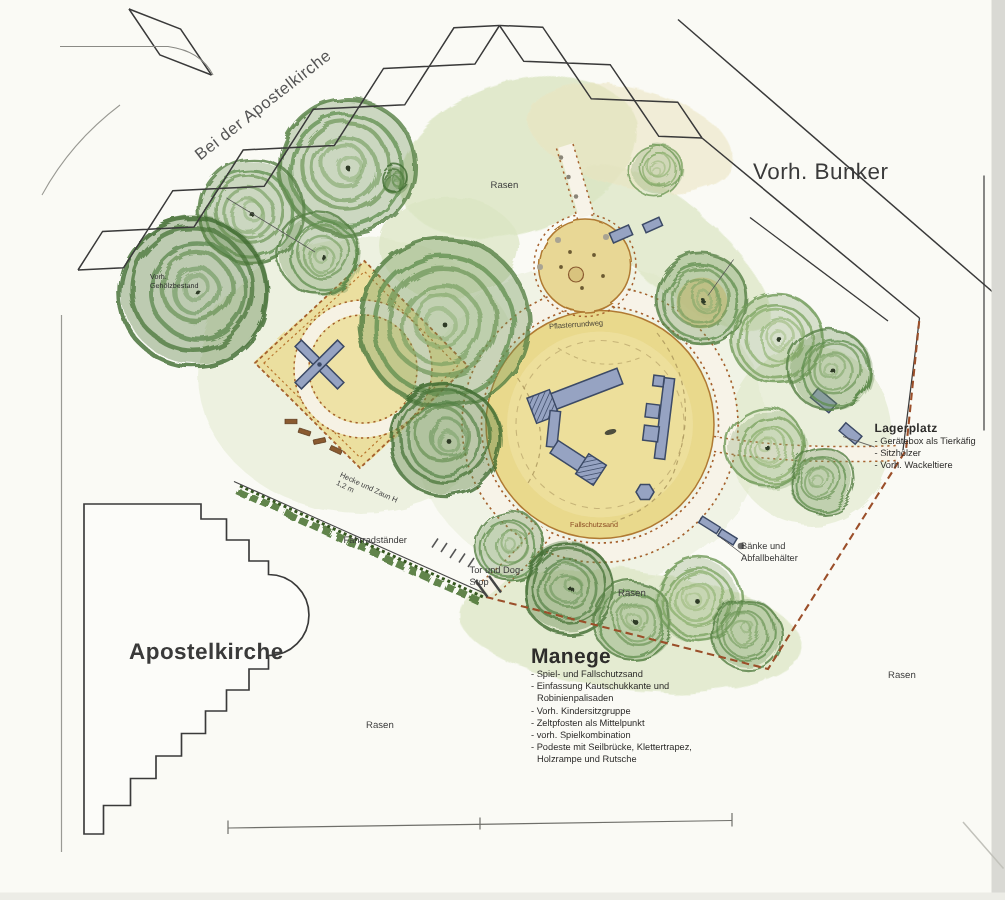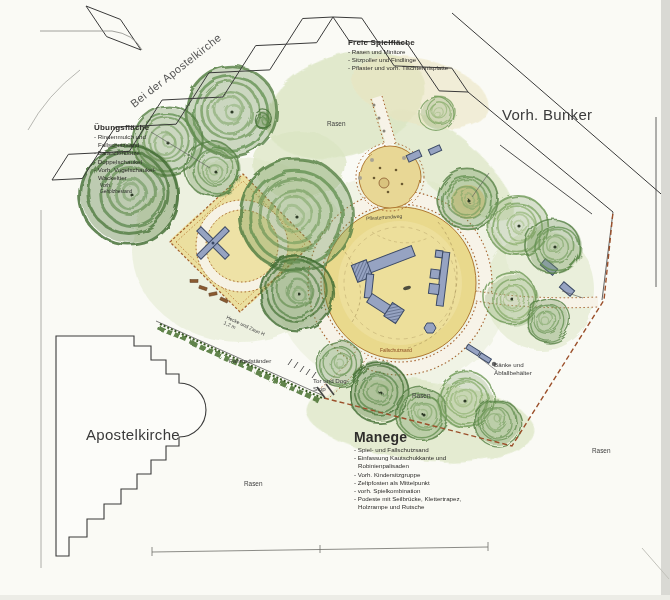--- a/index.html
+++ b/index.html
@@ -378,42 +378,35 @@
         <line x1="489" y1="173" x2="472" y2="197" stroke="#555" stroke-width="0.6"></line>
         <line x1="583" y1="298" x2="562" y2="291" stroke="#555" stroke-width="0.6"></line>
         <line x1="497" y1="371" x2="480" y2="358" stroke="#555" stroke-width="0.6"></line>
       </g>
     </svg>
 
   <div class="labels">
 
     <div class="single street" style="left:128px;top:100px;">Bei der Apostelkirche</div>
 
-    <div class="blk" style="left:348px;top:38px;width:104px;">
-      <div class="t">Freie Spielfläche</div>
-      <div class="i">- Rasen und Minitore</div>
-      <div class="i">- Sitzpoller und Findlinge</div>
-      <div class="i">- Pflaster und vorh. Tischtennisplatte</div>
+
+    <div class="single big" style="left:502px;top:106px;">Vorh. Bunker</div>
+
+
+    <div class="single tiny wrapped" style="left:100px;top:183px;width:36px;font-size:4.8px;color:#2c2c2c;">Vorh. Gehölzbestand</div>
+
+
+    <div class="blk" style="left:583px;top:281px;width:82px;">
+      <div class="t">Lagerplatz</div>
+      <div class="i">- Gerätebox als Tierkäfig</div>
+      <div class="i">- Sitzhölzer</div>
+      <div class="i">- Vorh. Wackeltiere</div>
     </div>
 
-    <div class="single big" style="left:502px;top:106px;">Vorh. Bunker</div>
-
-    <div class="blk" style="left:94px;top:123px;width:90px;">
-      <div class="t">Übungsfläche</div>
-      <div class="i">- Rindenmulch und Fallschutzsand</div>
-      <div class="i">- Balancierklötze</div>
-      <div class="i">- Doppelschaukel</div>
-      <div class="i">- Vorh. Vogelschaukel-Wackeltier</div>
-    </div>
-
-    <div class="single tiny wrapped" style="left:100px;top:183px;width:36px;font-size:4.8px;color:#2c2c2c;">Vorh. Gehölzbestand</div>
-
-
-
-    <div class="single big" style="left:86px;top:426px;">Apostelkirche</div>
+    <div class="single big" style="left:86px;top:426px;font-weight:bold;">Apostelkirche</div>
 
     <div class="blk" style="left:354px;top:429px;width:120px;">
       <div class="t" style="font-size:14px;">Manege</div>
       <div class="i">- Spiel- und Fallschutzsand</div>
       <div class="i">- Einfassung Kautschukkante und Robinienpalisaden</div>
       <div class="i">- Vorh. Kindersitzgruppe</div>
       <div class="i">- Zeltpfosten als Mittelpunkt</div>
       <div class="i">- vorh. Spielkombination</div>
       <div class="i">- Podeste mit Seilbrücke, Klettertrapez, Holzrampe und Rutsche</div>
     </div>

